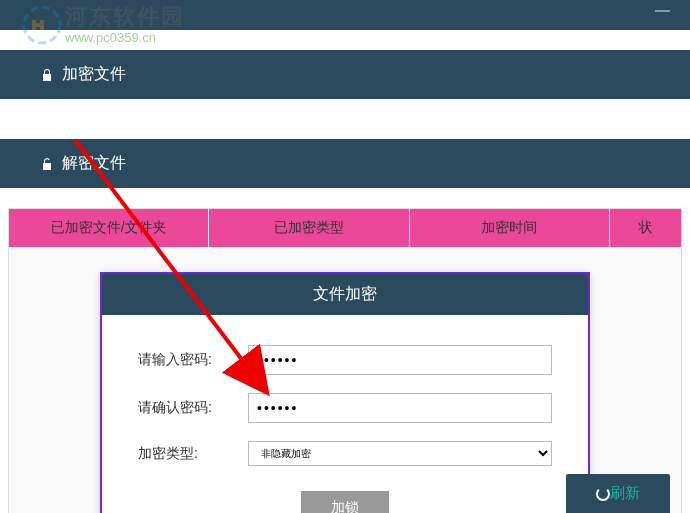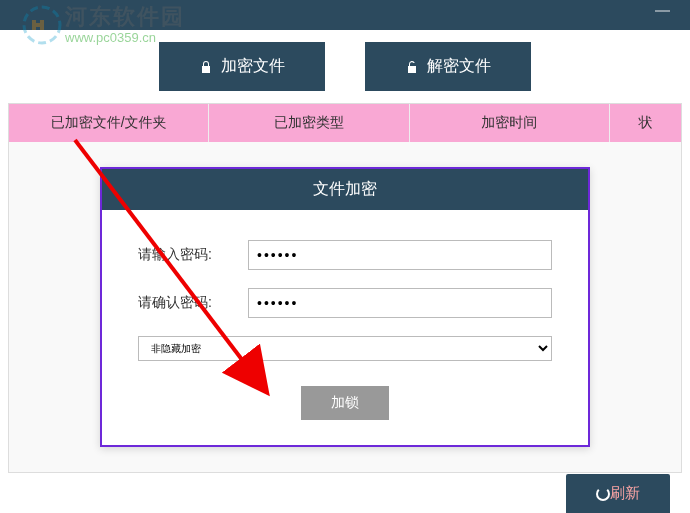--- a/index.html
+++ b/index.html
@@ -3,42 +3,42 @@
 <meta charset="utf-8">
 <style>
 * { box-sizing: border-box; margin: 0; padding: 0; }
 body { font-family: "Microsoft YaHei", sans-serif; background: #fff; width: 690px; height: 513px; overflow: hidden; position: relative; }
 .header { background: #2c4a5e; height: 30px; position: relative; }
 .minimize { position: absolute; right: 20px; top: 10px; width: 15px; height: 2px; background: #8a9aa5; }
 .watermark { position: absolute; top: 0; left: 17px; width: 180px; height: 60px; z-index: 100; pointer-events: none; }
 .wm-logo { position: absolute; top: 5px; left: 5px; width: 40px; height: 40px; }
 .wm-text { position: absolute; top: 2px; left: 48px; font-size: 22px; font-weight: bold; color: rgba(100,100,100,0.35); font-family: SimSun, serif; letter-spacing: 2px; }
 .wm-url { position: absolute; top: 30px; left: 48px; font-size: 13px; color: rgba(0,150,0,0.4); }
-.top-buttons { display: flex; gap: 40px; justify-content: center; padding: 12px 0; }
+.top-buttons { display: flex; gap: 40px; justify-content: space-between; padding: 20px 0; flex-direction: column; }
 .big-btn { background: #2c4a5e; color: #fff; border: none; padding: 14px 40px; font-size: 16px; display: flex; align-items: center; gap: 8px; cursor: pointer; }
 .lock-icon, .unlock-icon { width: 14px; height: 14px; }
 .table-area { border: 1px solid #ddd; margin: 0 8px; }
-.table-header { display: flex; background: #f9a8d4; justify-content: flex-end; }
+.table-header { display: flex; background: #ec4899; justify-content: flex-end; }
 .th { flex: 1; padding: 10px 8px; text-align: center; font-size: 14px; color: #333; border-right: 1px solid #eee; }
 .th:last-child { border-right: none; flex: 0.3; }
 .table-body { height: 330px; background: #f9f9f9; position: relative; display: flex; align-items: center; justify-content: center; }
 .dialog { background: #fff; border: 2px solid #6d28d9; width: 490px; box-shadow: 0 2px 8px rgba(0,0,0,0.15); }
 .dialog-title { background: #2c4a5e; color: #fff; text-align: center; padding: 10px; font-size: 16px; }
 .dialog-body { padding: 30px 36px 25px; }
 .form-row { display: flex; align-items: center; margin-bottom: 18px; }
 .form-label { width: 110px; font-size: 14px; color: #333; text-align: left; }
 .form-input { flex: 1; border: 1px solid #bbb; padding: 6px 8px; font-size: 14px; font-family: inherit; letter-spacing: 2px; }
 .form-select { flex: 1; border: 1px solid #bbb; padding: 5px 8px; font-size: 10px; background: #fff; font-family: inherit; }
 .dialog-buttons { display: flex; justify-content: center; gap: 8px; margin-top: 25px; }
 .dlg-btn { border: none; padding: 8px 30px; font-size: 14px; color: #fff; cursor: pointer; }
 .btn-lock { background: #999; }
 .btn-cancel { background: #2c4a5e; }
 .arrow { position: absolute; top: 130px; left: 65px; width: 220px; height: 280px; z-index: 50; pointer-events: none; }
 .bottom-bar { position: absolute; bottom: 0; right: 20px; display: flex; gap: 15px; }
-.bottom-btn { background: #2c4a5e; color: #fca5a5; border: none; padding: 10px 30px; font-size: 15px; display: flex; align-items: center; gap: 0; cursor: pointer; border-radius: 2px 2px 0 0; }
+.bottom-btn { background: #2c4a5e; color: #14b8a6; border: none; padding: 10px 30px; font-size: 15px; display: flex; align-items: center; gap: 0; cursor: pointer; border-radius: 2px 2px 0 0; }
 .refresh-icon { display: inline-block; width: 14px; height: 14px; border: 2px solid #fff; border-radius: 50%; border-top-color: transparent; position: relative; }
 </style>
 </head>
 <body>
 
 <div class="watermark">
   <svg class="wm-logo" viewBox="0 0 40 40">
     <circle cx="20" cy="20" r="18" fill="none" stroke="rgba(0,150,200,0.3)" stroke-width="3" stroke-dasharray="8 4"></circle>
     <path d="M12 15 L12 25 M12 20 L20 20 M20 15 L20 25" stroke="rgba(255,150,0,0.3)" stroke-width="4" fill="none"></path>
   </svg>
@@ -78,20 +78,21 @@
       <div class="dialog-body">
         <div class="form-row">
           <div class="form-label">请输入密码:</div>
           <input type="text" class="form-input" value="••••••" style="">
         </div>
         <div class="form-row">
           <div class="form-label">请确认密码:</div>
           <input type="text" class="form-input" value="••••••" style="">
         </div>
         <div class="form-row">
+          <div class="form-label">加密类型:</div>
           <select class="form-select">
             <option>非隐藏加密</option>
           </select>
         </div>
         <div class="dialog-buttons">
           <button class="dlg-btn btn-lock">加锁</button>
         </div>
       </div>
     </div>
   </div>

